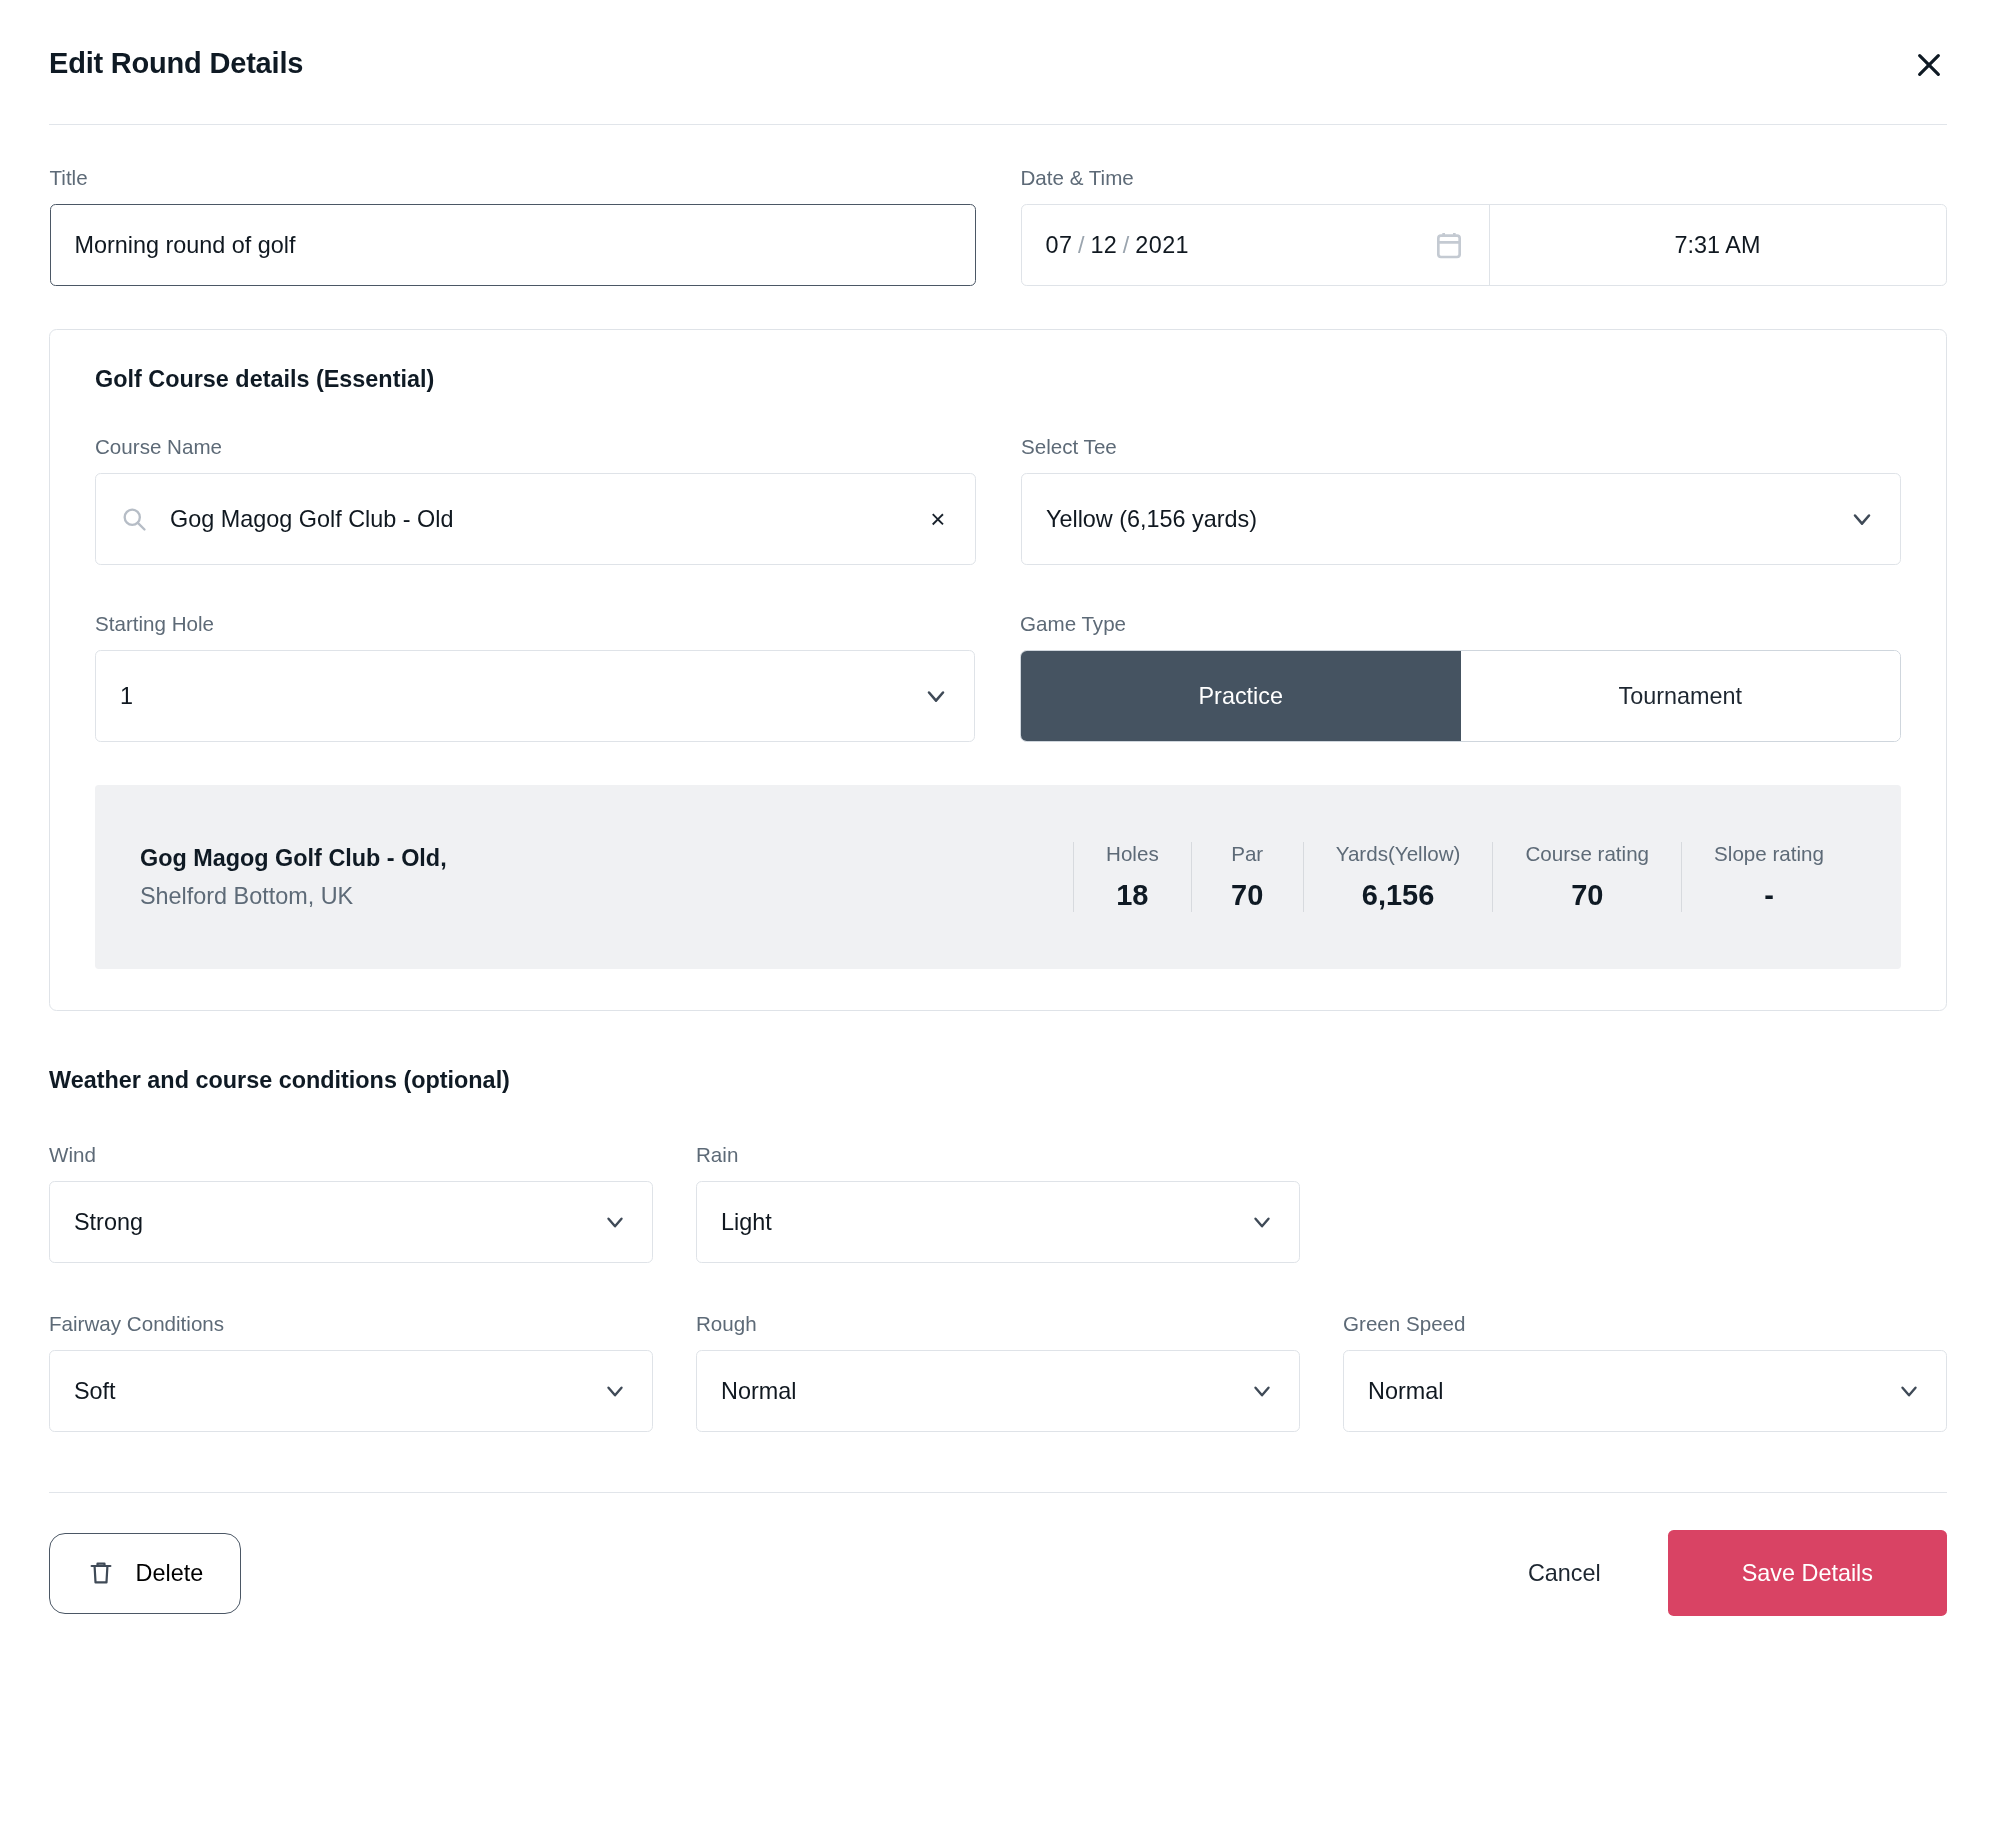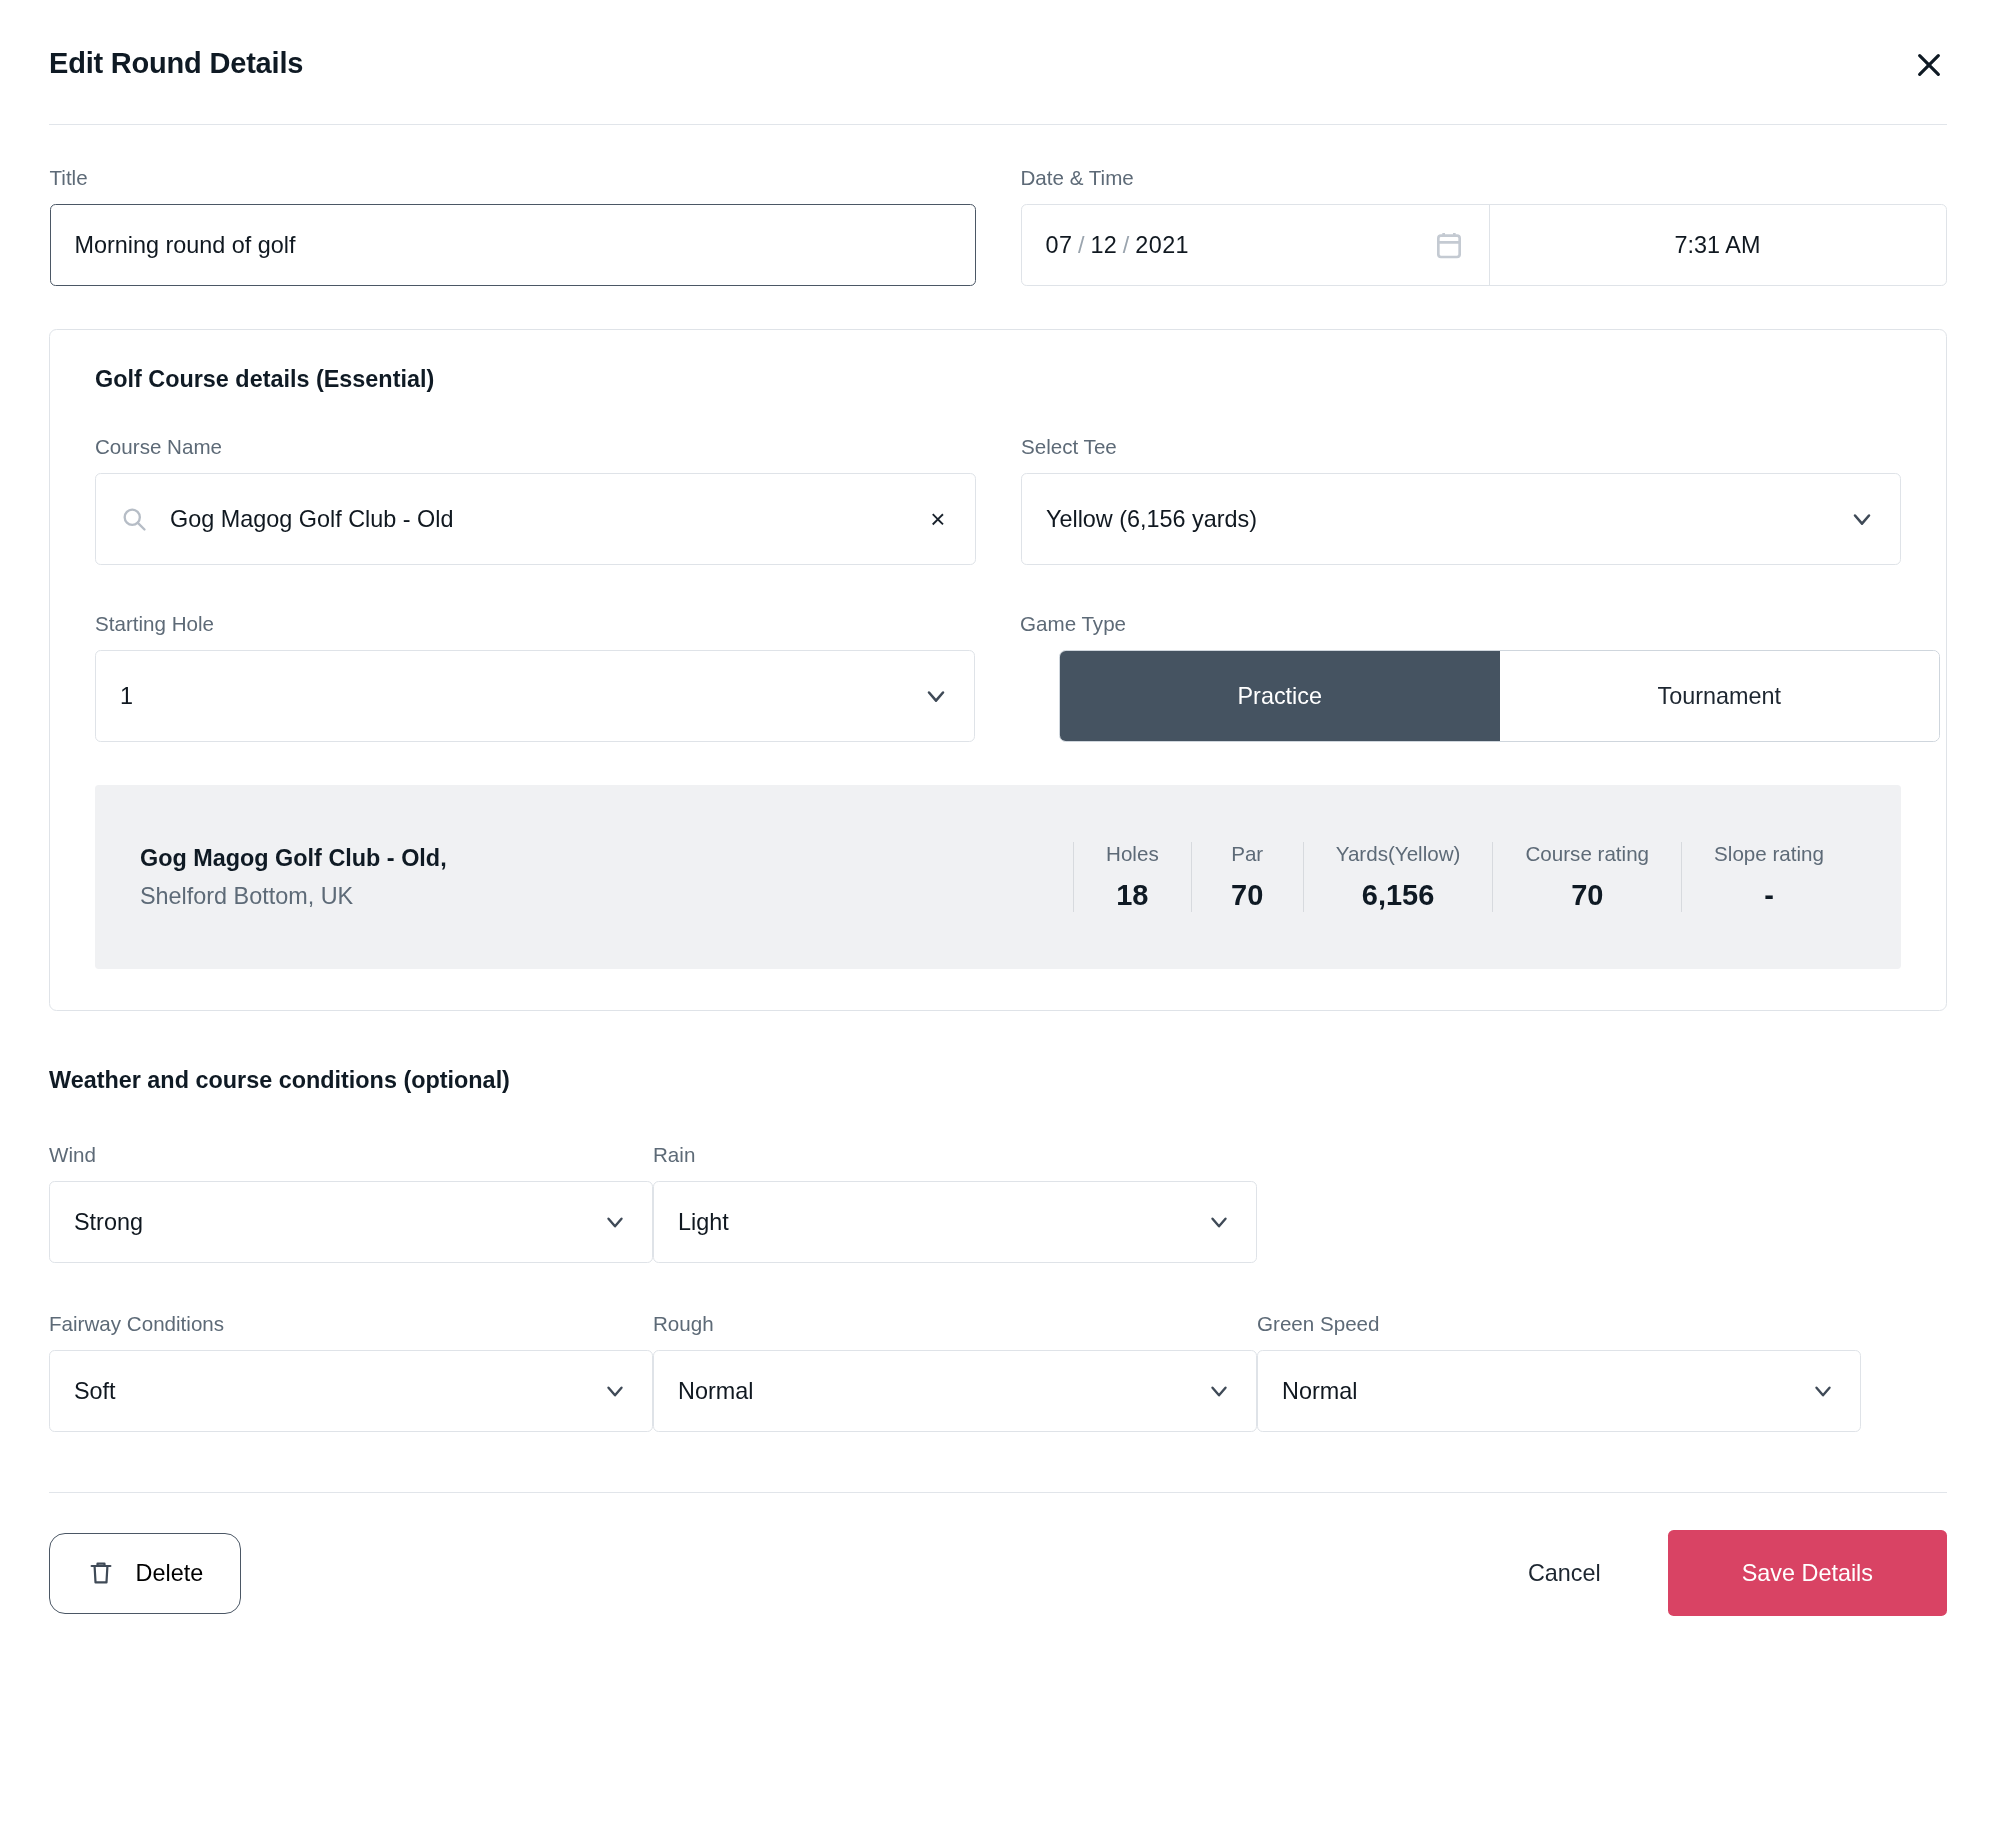--- a/index.html
+++ b/index.html
@@ -82,21 +82,21 @@
     display: flex; align-items: center; padding: 0 24px; gap: 22px;
   }
   .search-box .val { flex: 1; font-size: 23.4px; color: #101820; }
   .clear-x {
     font-size: 26px; color: #17202a; cursor: pointer; line-height: 1;
     padding: 5.6px; font-weight: 400;
   }
 
   .seg {
     display: flex; height: 92px; width: 881px;
-    border: 0.9px solid #cfd6dd; border-radius: 6.6px; overflow: hidden; margin-left: 39px;
+    border: 0.9px solid #cfd6dd; border-radius: 6.6px; overflow: hidden;
   }
   .seg-btn {
     flex: 1; display: flex; align-items: center; justify-content: center;
     font-size: 23.4px; cursor: pointer; background: #fff; color: #1d2630;
   }
   .seg-btn.active { background: #455361; color: #ffffff; }
 
   
   .summary {
     margin-top: 43px; background: #f0f1f3; border-radius: 3.7px;
@@ -109,21 +109,21 @@
   .sum-stats { display: flex; align-items: stretch; }
   .stat {
     display: flex; flex-direction: column; align-items: center; justify-content: space-between;
     border-left: 0.9px solid #d7dade; padding: 0 32px; min-width: 112px;
   }
   .stat .k { font-size: 20.6px; color: #5d6a77; margin-bottom: 13px; white-space: nowrap; }
   .stat .v { font-size: 29px; font-weight: 700; color: #0f1a24; }
 
   
   .sec-title { font-size: 23.4px; font-weight: 700; color: #0f1a24; margin-top: 56px; }
-  .wgrid { display: flex; margin-top: 49px; }
+  .wgrid { display: flex; gap: 43px; margin-top: 49px; }
   .wcol { width: 604px; }
   .wsel { height: 82px; }
 
   
   .foot-rule { height: 0.9px; background: #e1e5ea; margin-top: 60px; }
   .foot {
     display: flex; align-items: center; justify-content: space-between;
     margin-top: 37px;
   }
   .btn-delete {

